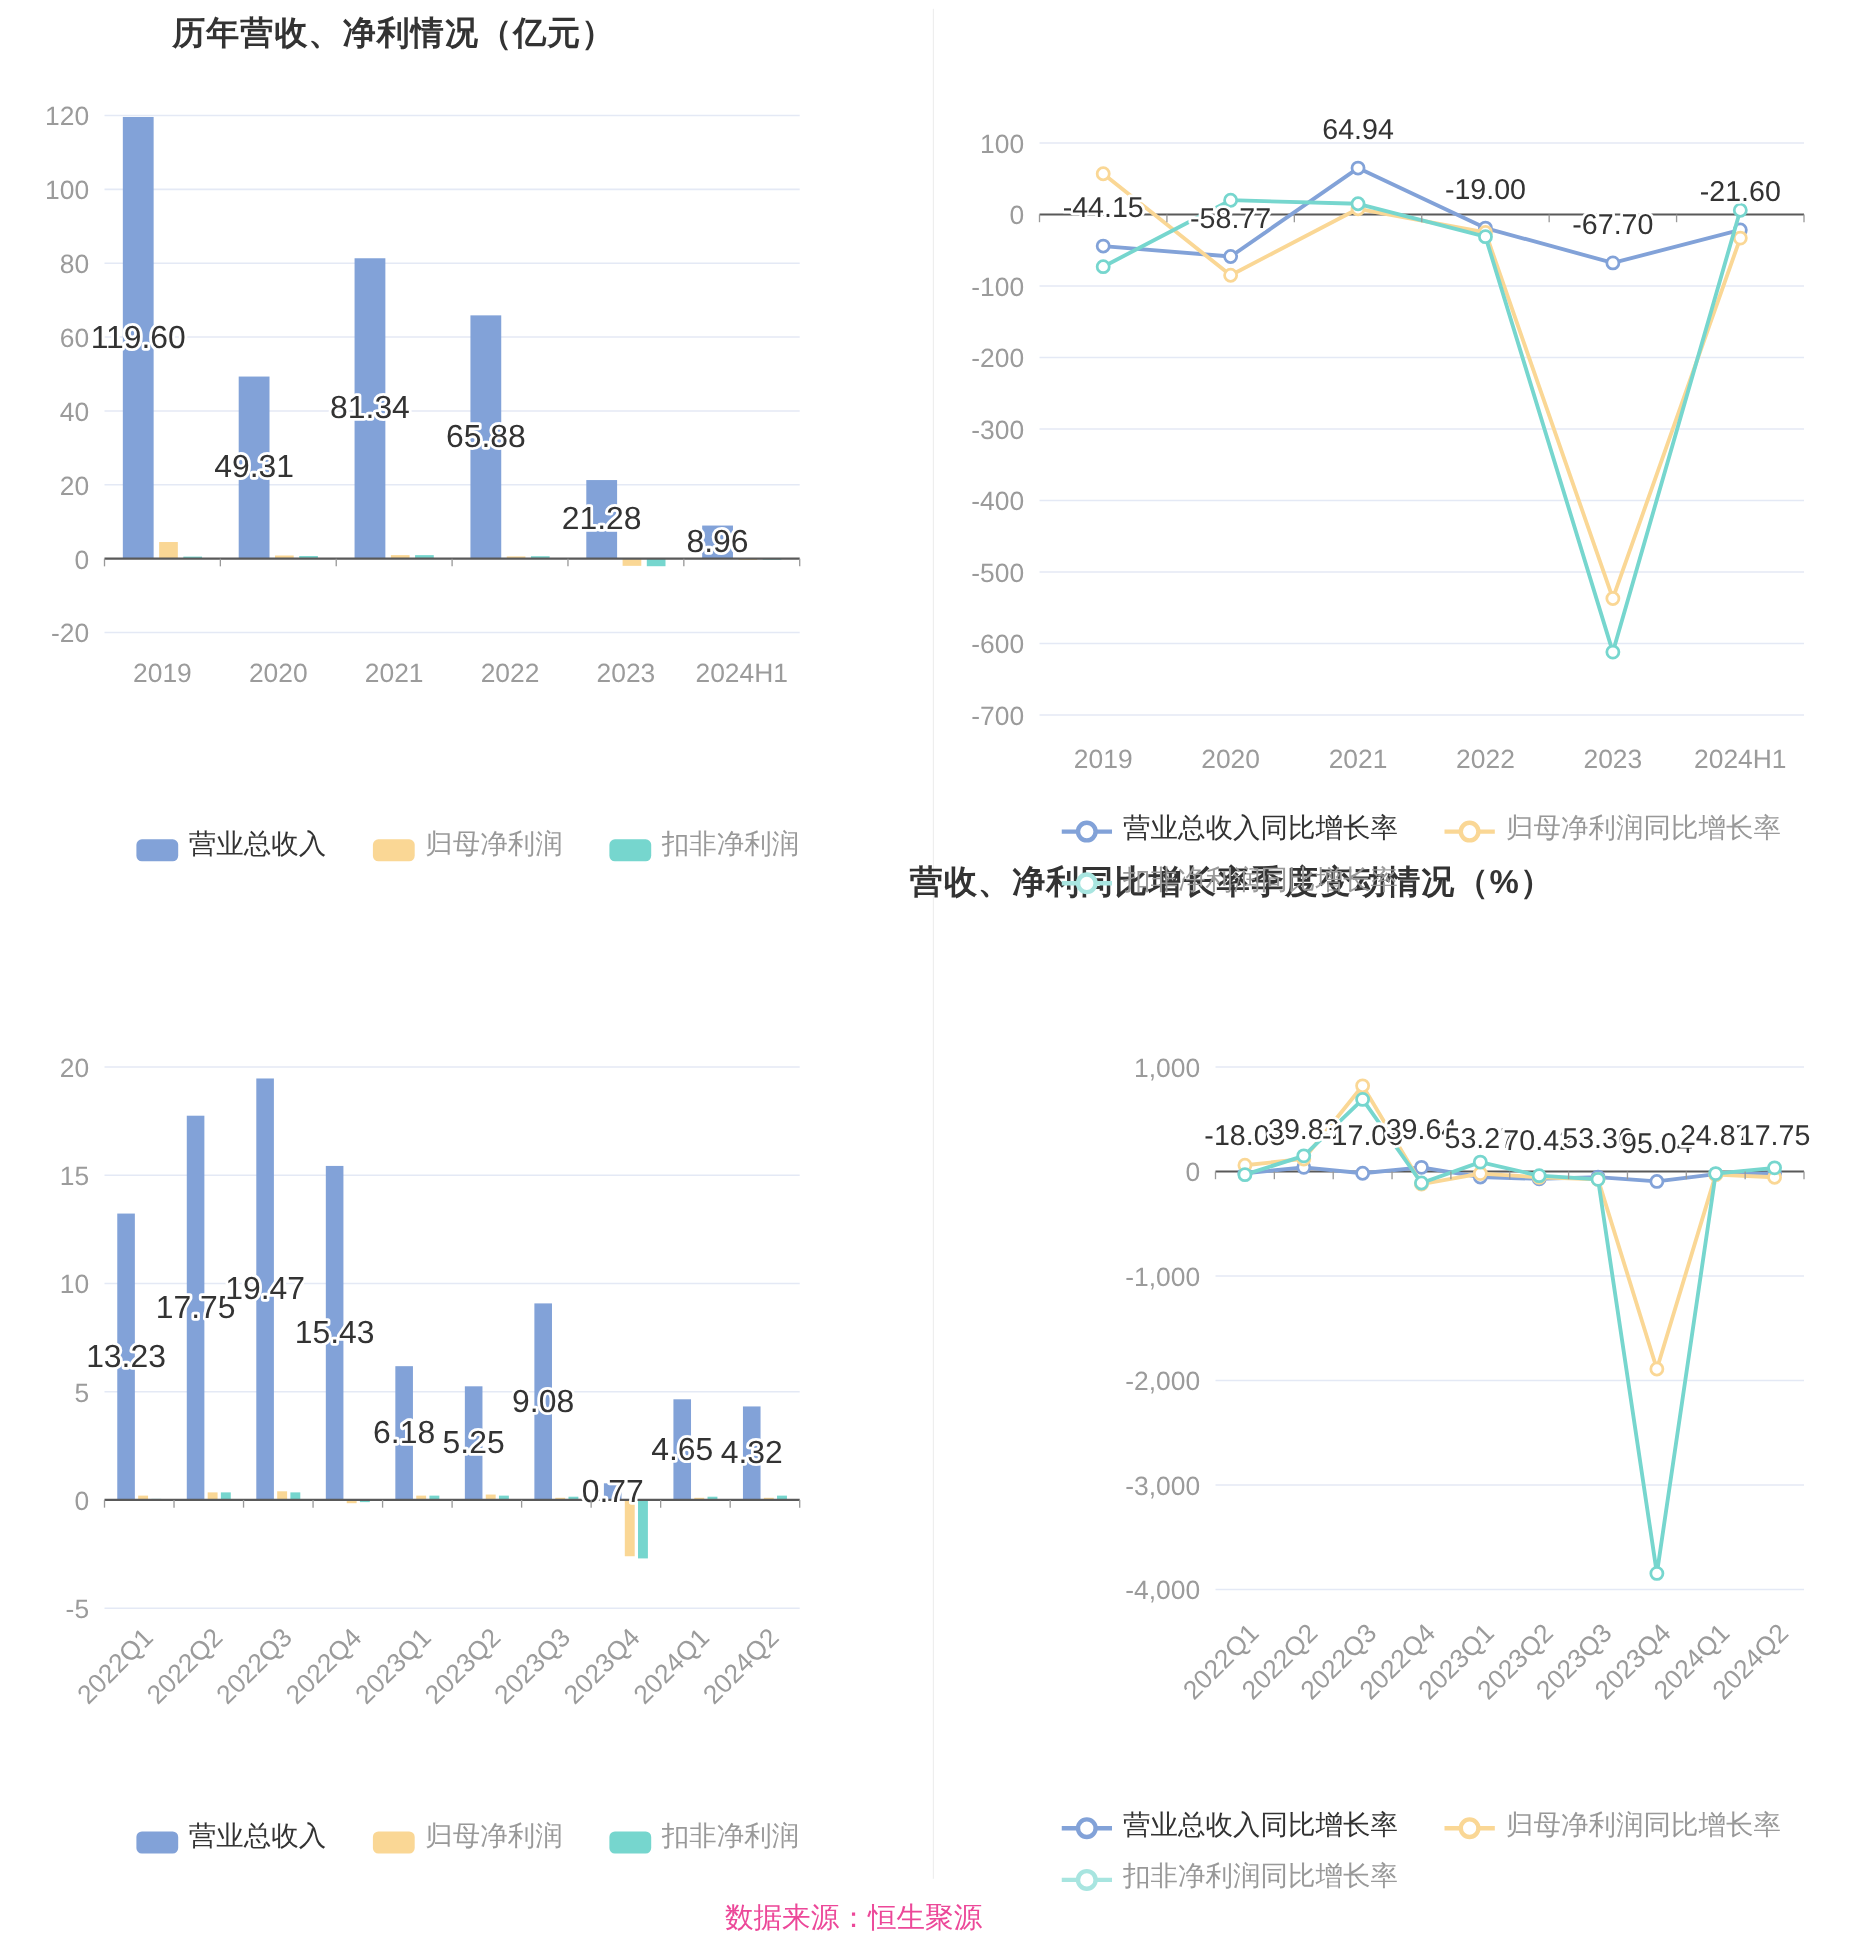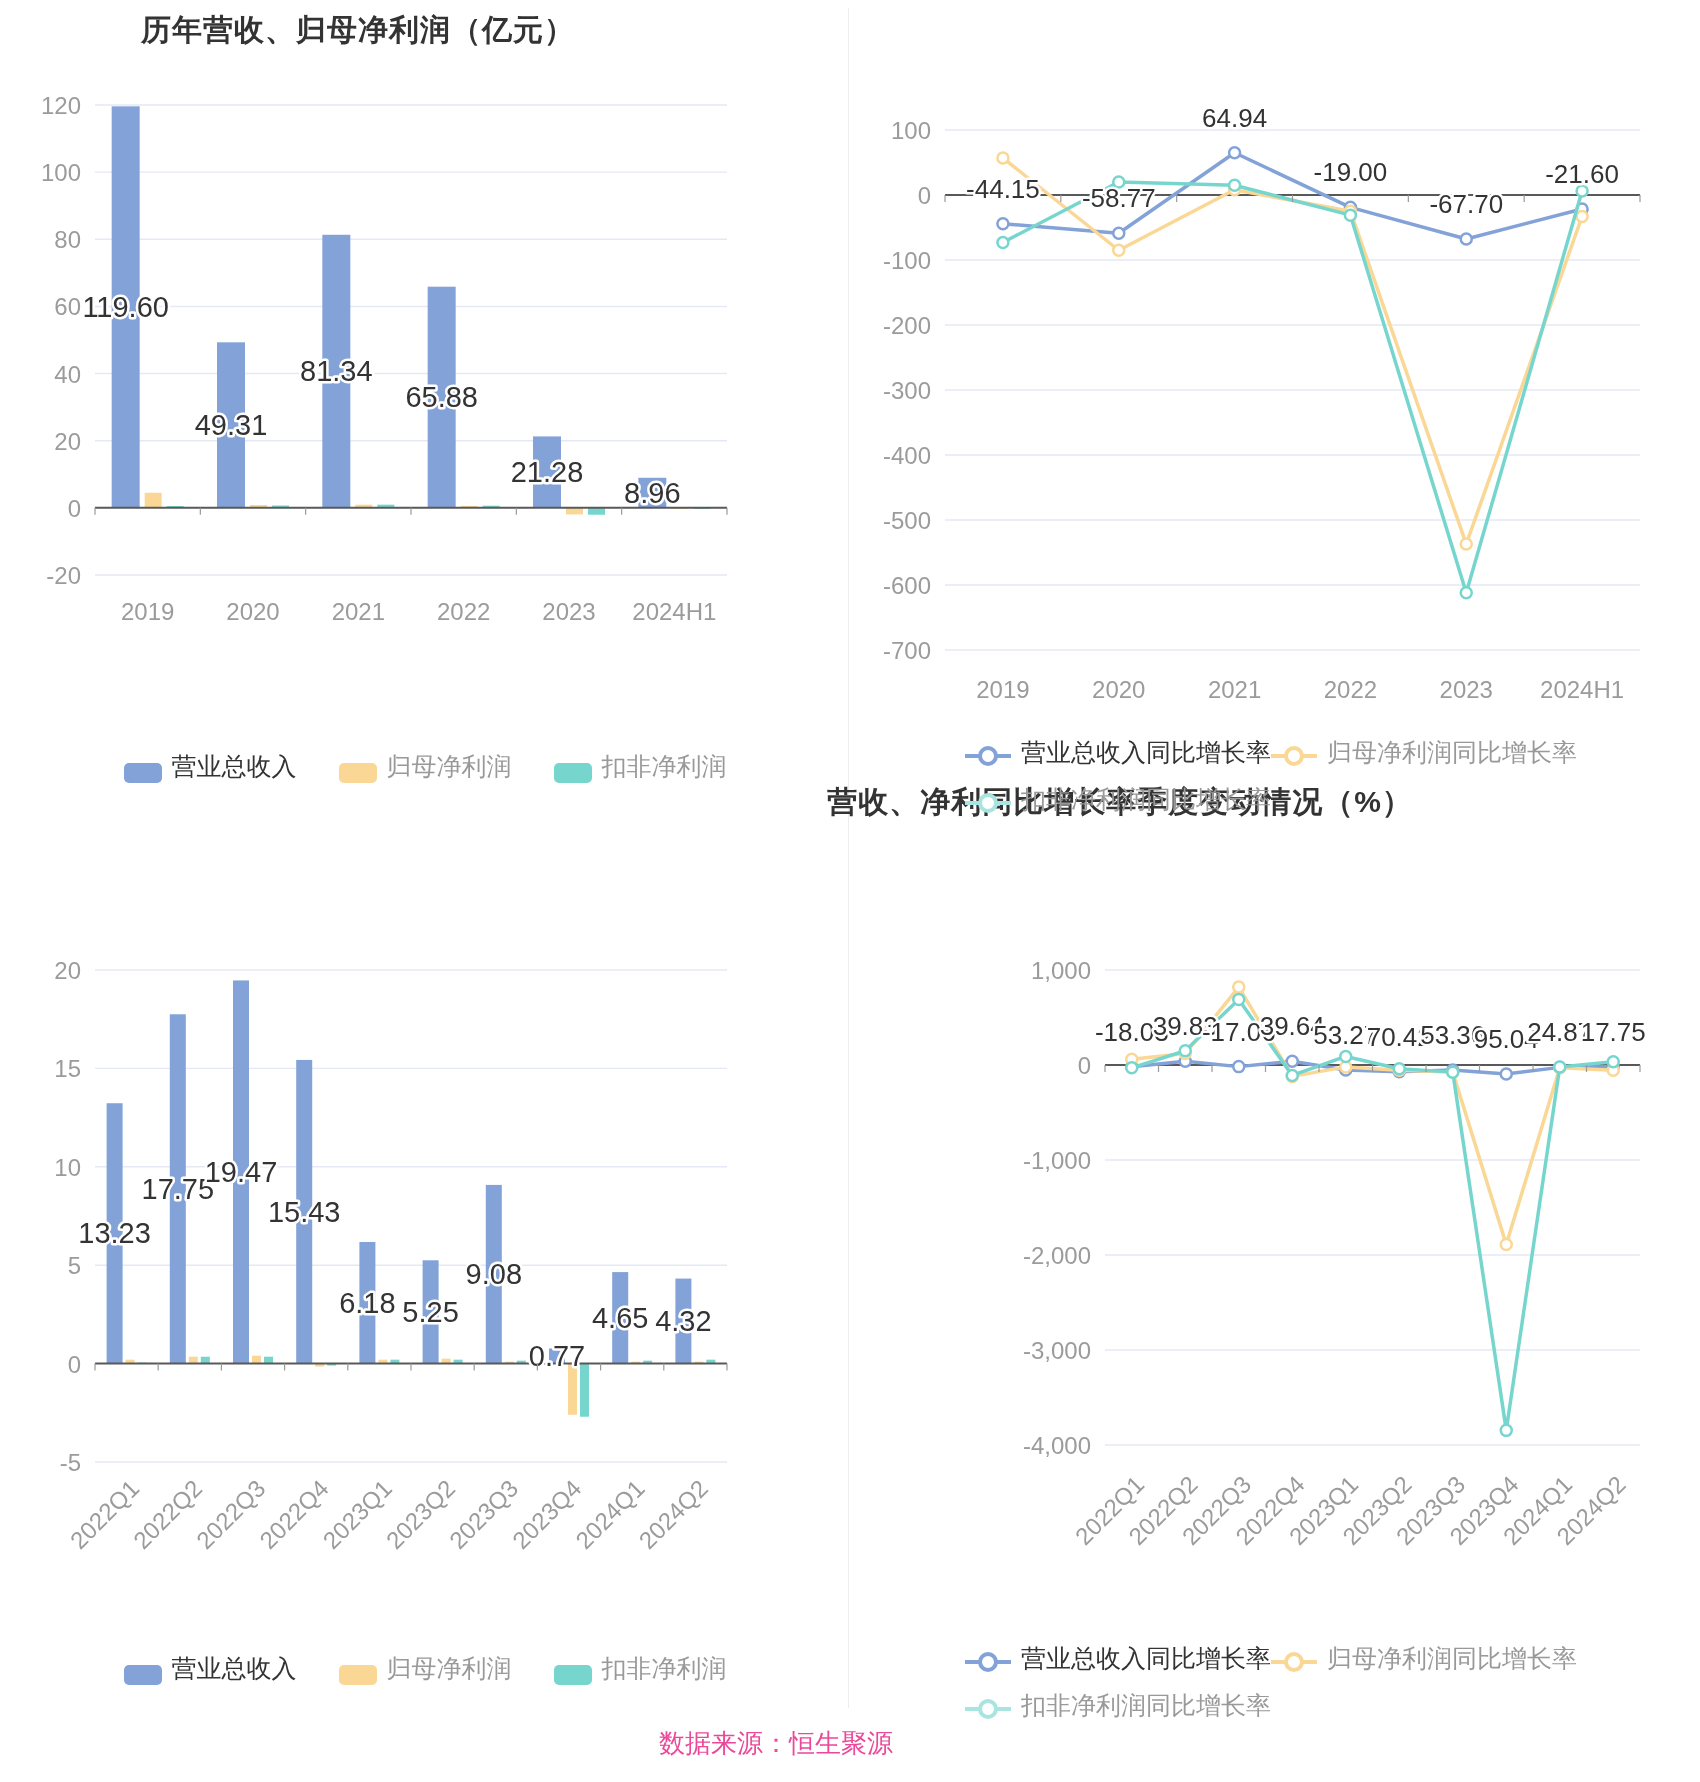--- a/index.html
+++ b/index.html
@@ -8,38 +8,38 @@
     font-family:"Liberation Sans","DejaVu Sans",sans-serif;overflow:hidden;
   }
   .divider{position:absolute;width:1px;}
   .chart-title{
     position:absolute;transform:translateX(-50%);
     font-size:30px;font-weight:700;color:#333;white-space:nowrap;letter-spacing:1px;
   }
   .chart-svg{position:absolute;}
   .legend{position:absolute;display:flex;align-items:center;justify-content:center;gap:42px;}
   .legend-col{position:absolute;display:flex;flex-direction:column;align-items:flex-start;gap:14px;}
-  .legend-row{display:flex;align-items:center;}
+  .legend-row{display:flex;align-items:center;gap:42px;}
   .legend-item{display:flex;align-items:flex-end;gap:10px;font-size:25px;color:#999;cursor:pointer;white-space:nowrap;}
   .legend-item.first{color:#333;}
   .swatch{width:38px;height:20px;border-radius:5px;display:inline-block;}
   .footer{position:absolute;transform:translateX(-50%);font-size:26px;color:#666;white-space:nowrap;}
   svg text{font-family:"Liberation Sans","DejaVu Sans",sans-serif;}
   .alabel{font-size:24px;}
   .xlabel{font-size:24px;}
   .dlabel{font-size:29px;paint-order:stroke;stroke:#fff;stroke-width:5px;stroke-linejoin:round;}
   .dlabel-line{font-size:26px;paint-order:stroke;stroke:#fff;stroke-width:5px;stroke-linejoin:round;}
 </style>
 </head>
 <body>
 
 <div id="canvas">
   <div class="divider" id="col-divider" style="left: 848px; top: 8px; height: 1700px; background: rgb(237, 237, 237);"></div>
 
-  <div class="chart-title" id="title-0" style="left: 358px; top: 10px; color: rgb(51, 51, 51);">历年营收、归母净利润（亿元）</div>
+  <div class="chart-title" id="title-0" style="left: 358px; top: 10px; color: rgb(51, 51, 51);">历年营收、净利情况（亿元）</div>
   <div class="chart-title" id="title-3" style="left: 1120px; top: 782px; color: rgb(51, 51, 51);">营收、净利同比增长率季度变动情况（%）</div>
 
   <div id="legend-0" class="legend" style="left: 0px; top: 750px; width: 850px;">
       <div class="legend-item first">
         <span class="swatch" style="background: rgb(130, 162, 216);"></span>
         <span>营业总收入</span>
       </div>
       <div class="legend-item">
         <span class="swatch" style="background: rgb(250, 215, 149);"></span>
         <span>归母净利润</span>

